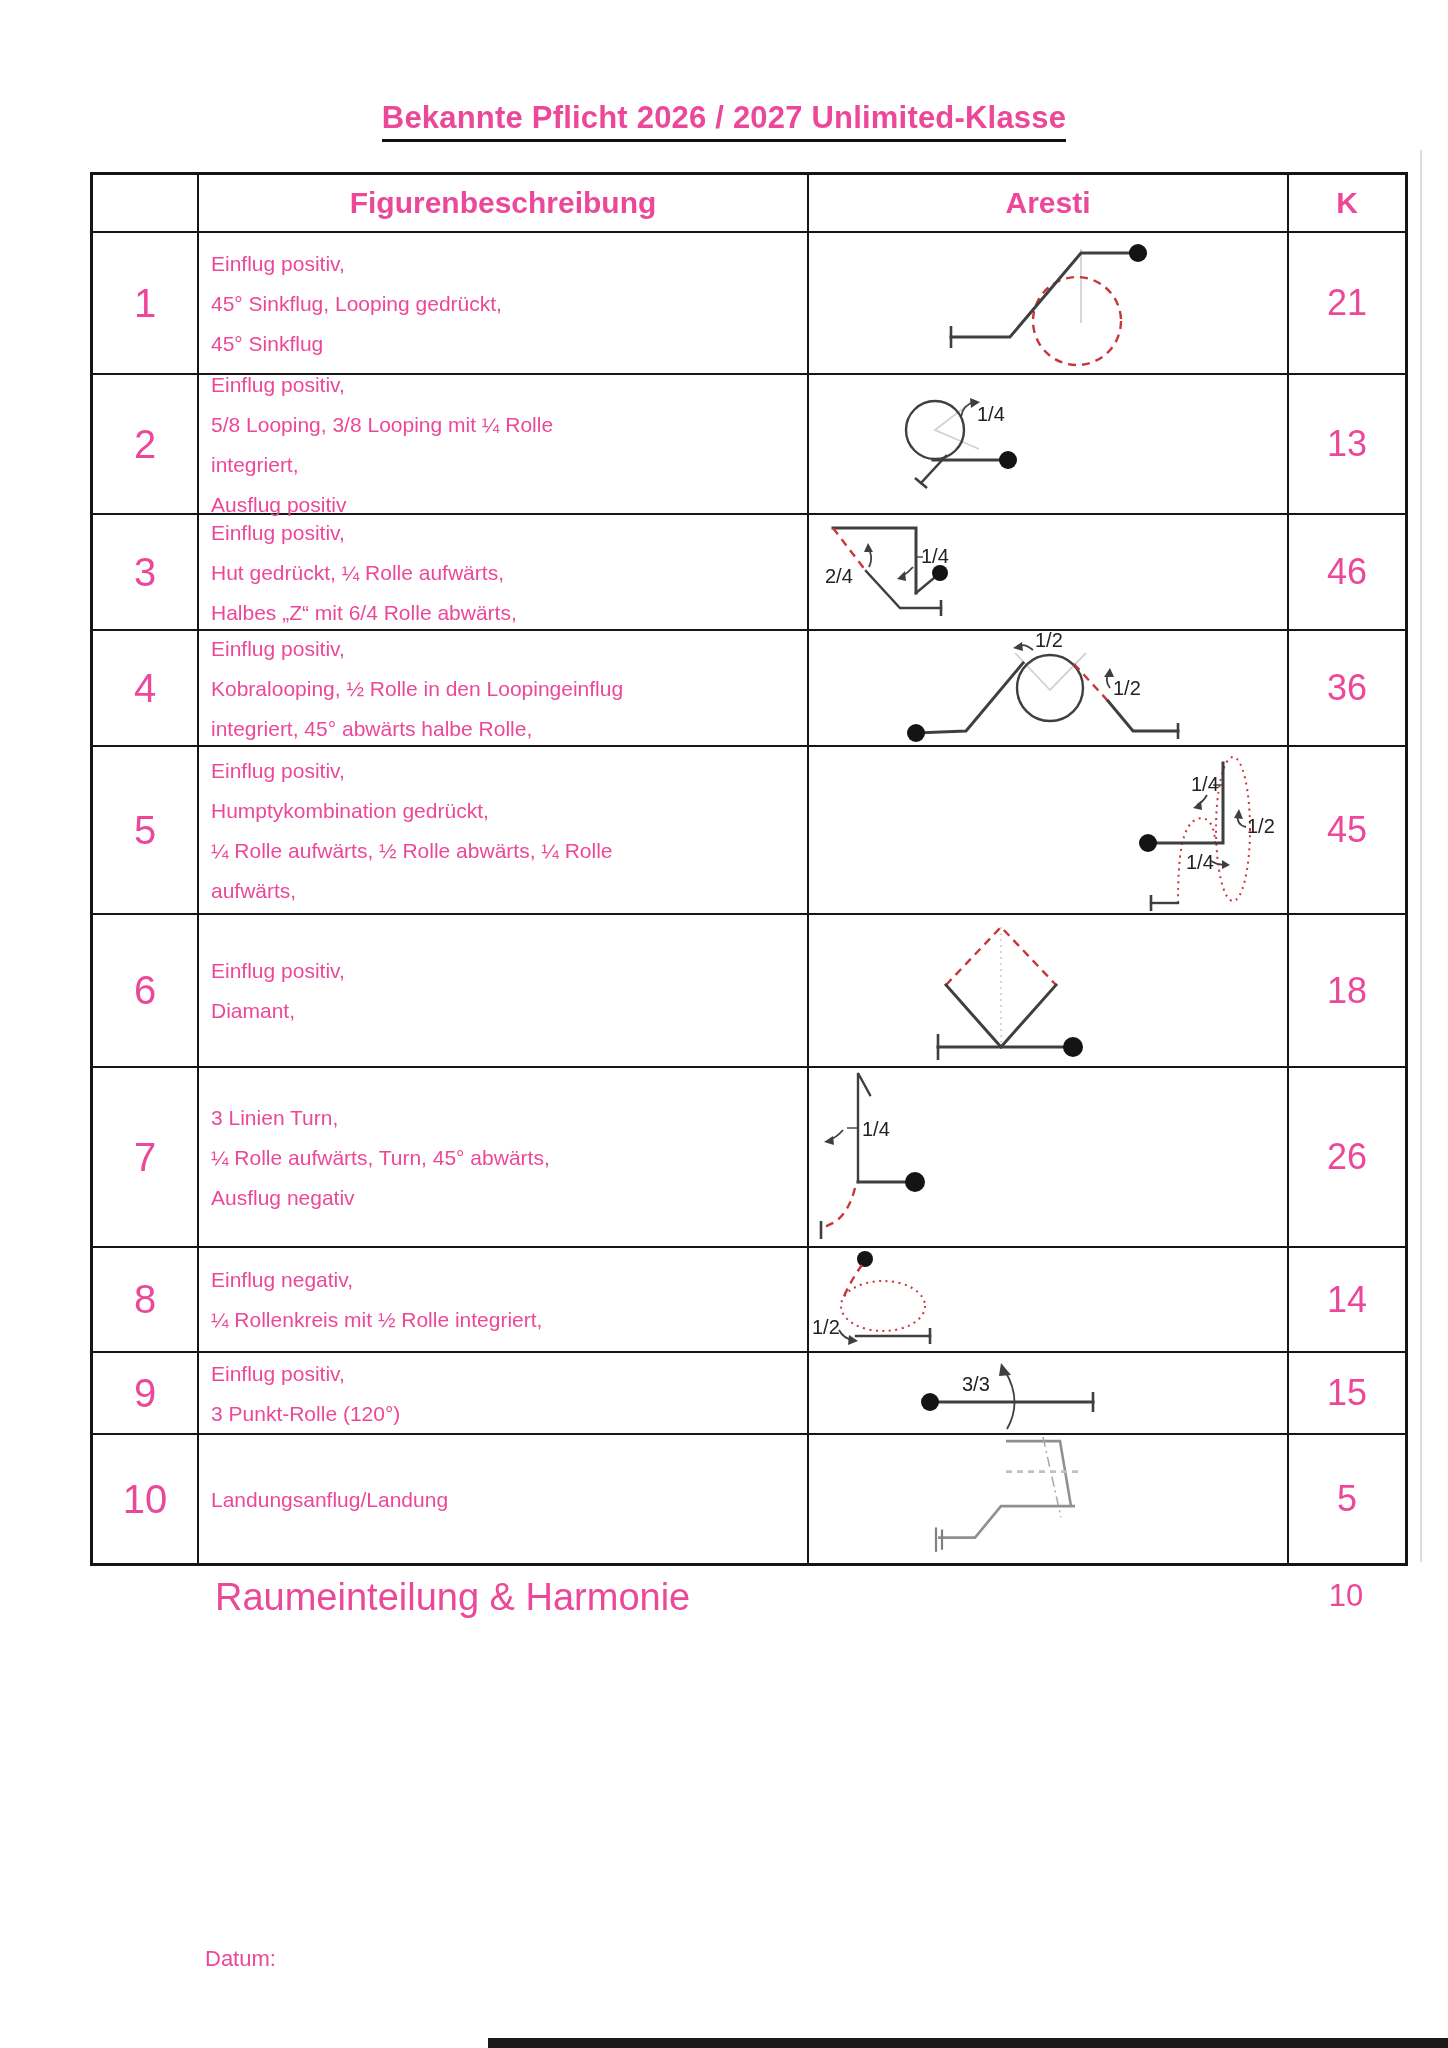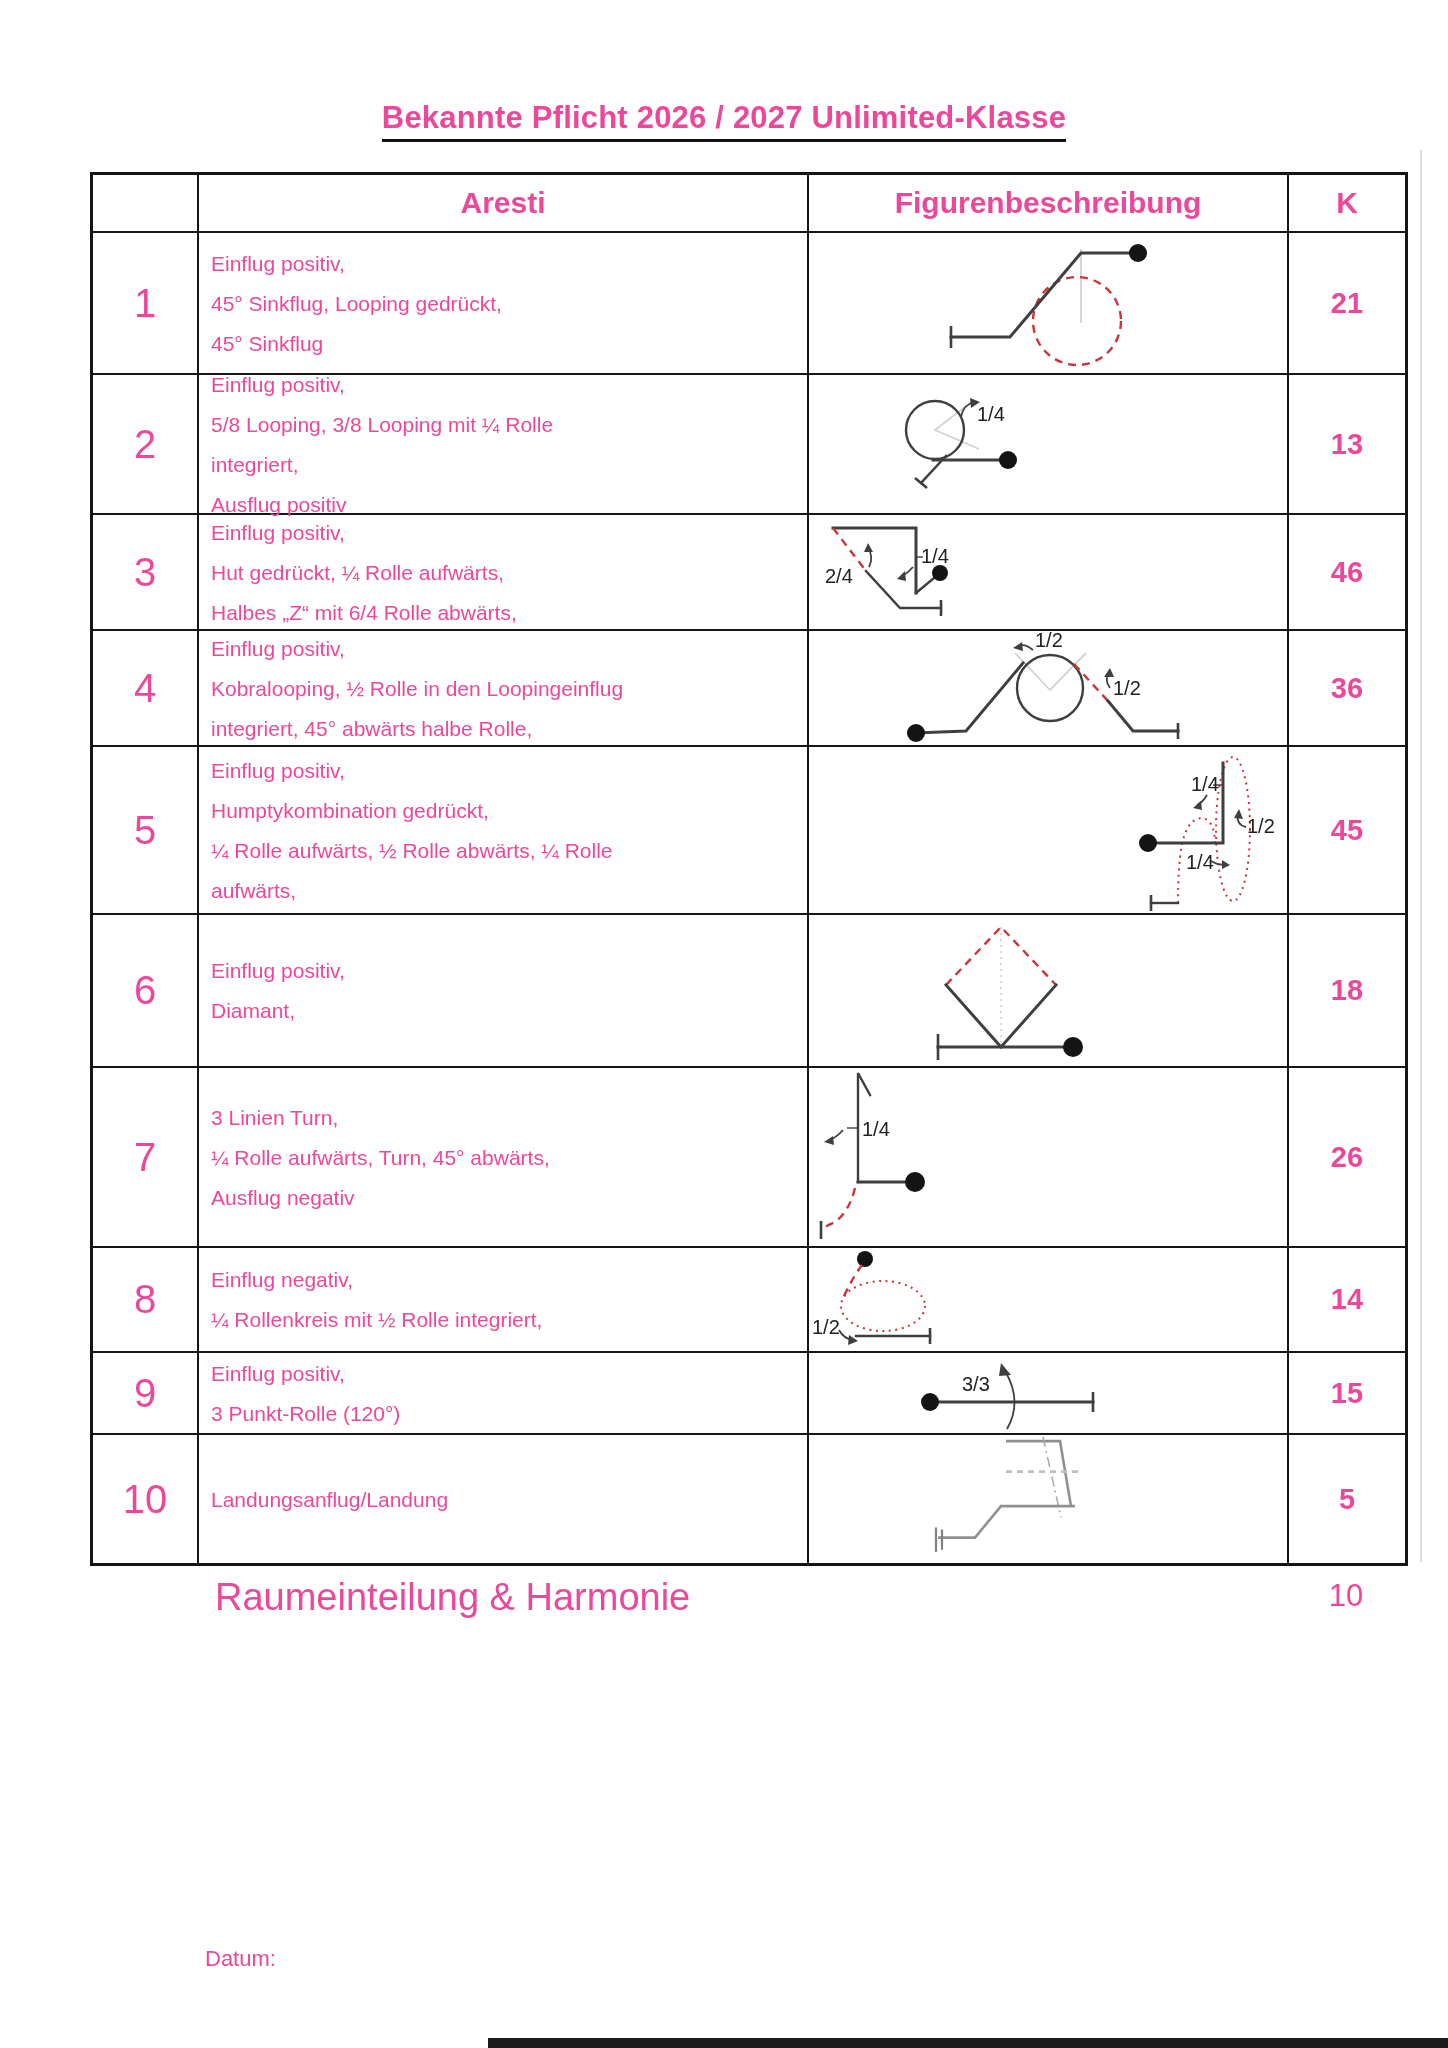--- a/index.html
+++ b/index.html
@@ -14,21 +14,21 @@
        grid-template-rows:58px 142px 140px 116px 116px 168px 153px 180px 105px 82px 128px;
        background:#fff;}
   .c{box-sizing:border-box;border-right:2px solid #151515;border-bottom:2px solid #151515;
      display:flex;align-items:center;position:relative;overflow:visible;}
   .c.last-col{border-right:none;}
   .c.last-row{border-bottom:none;}
   .hc{justify-content:center;font-weight:bold;font-size:30px;}
   .num{justify-content:center;font-size:40px;}
   .desc{flex-direction:column;align-items:flex-start;justify-content:center;
         padding-left:12px;font-size:21px;line-height:31px;gap:9px;}
-  .kv{justify-content:center;font-weight:bold;font-size:29px;}
+  .kv{justify-content:center;font-weight:normal;font-size:36px;}
   .fig{position:absolute;left:0;top:0;width:100%;height:100%;}
   .fig text{font-family:"Liberation Sans",sans-serif;font-size:20px;fill:#222;}
   .ln{fill:none;stroke:#3f3f3f;stroke-width:3;stroke-linecap:square;}
   .ln2{fill:none;stroke:#3f3f3f;stroke-width:2.4;stroke-linecap:square;}
   .tick{stroke:#3f3f3f;stroke-width:2.6;}
   .thin{stroke:#3f3f3f;stroke-width:1.4;}
   .red{fill:none;stroke:#c9353b;stroke-width:2.4;}
   .dash{stroke-dasharray:8 6;}
   .dots{stroke-dasharray:2 4.5;stroke-width:2;}
   .lt{fill:none;stroke:#d2d2d2;stroke-width:1.8;}
@@ -53,24 +53,24 @@
 <div class="page">
 
   <div class="title-wrap">
     <span class="title">Bekannte Pflicht 2026 / 2027 Unlimited-Klasse</span>
   </div>
 
   <div class="tbl">
 
     <div class="c hc"></div>
     <div class="c hc">
+        <span>Figurenbeschreibung</span>
+      </div>
+    <div class="c hc">
         <span>Aresti</span>
-      </div>
-    <div class="c hc">
-        <span>Figurenbeschreibung</span>
       </div>
     <div class="c hc last-col">
         <span>K</span>
       </div>
 
     <div class="c num">
         <span>1</span>
       </div>
     <div class="c desc">
       <div>Einflug positiv,</div>

